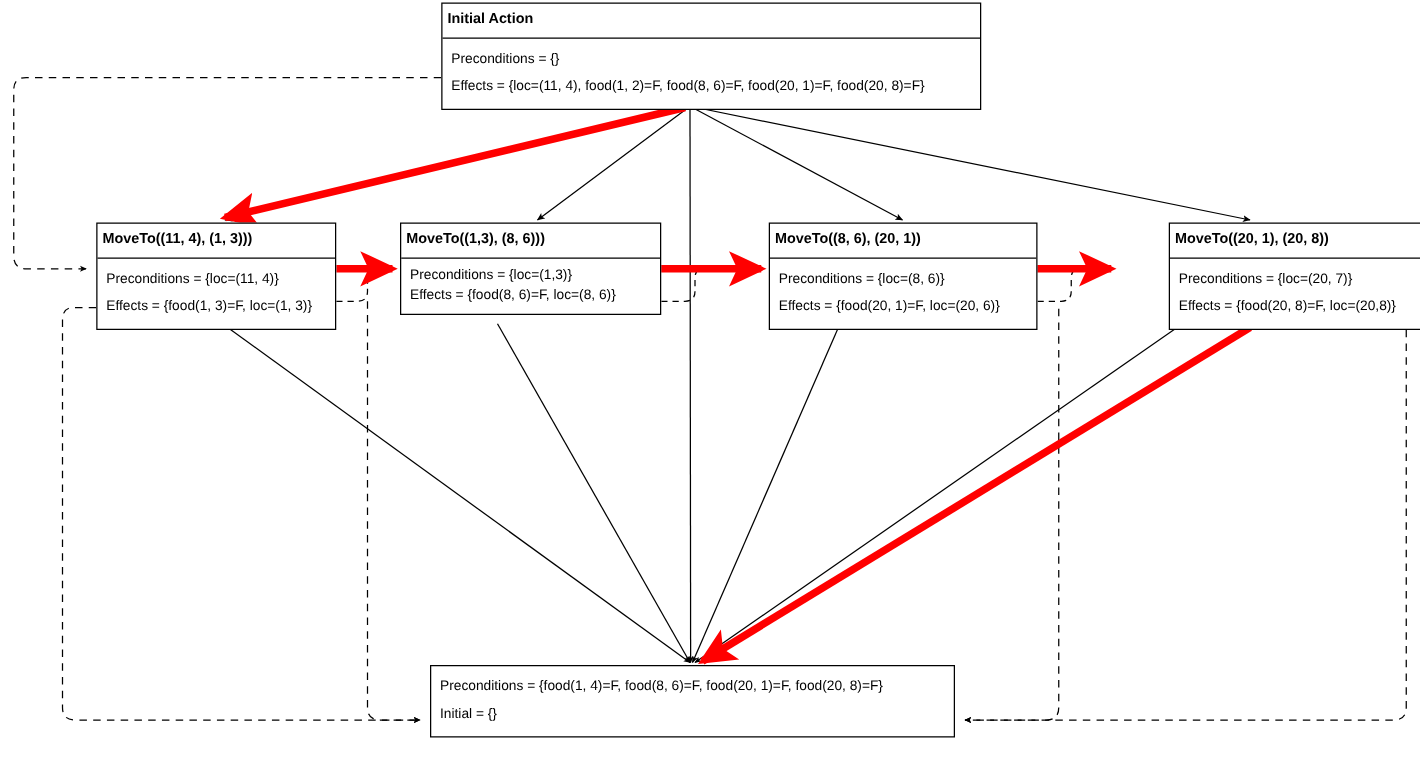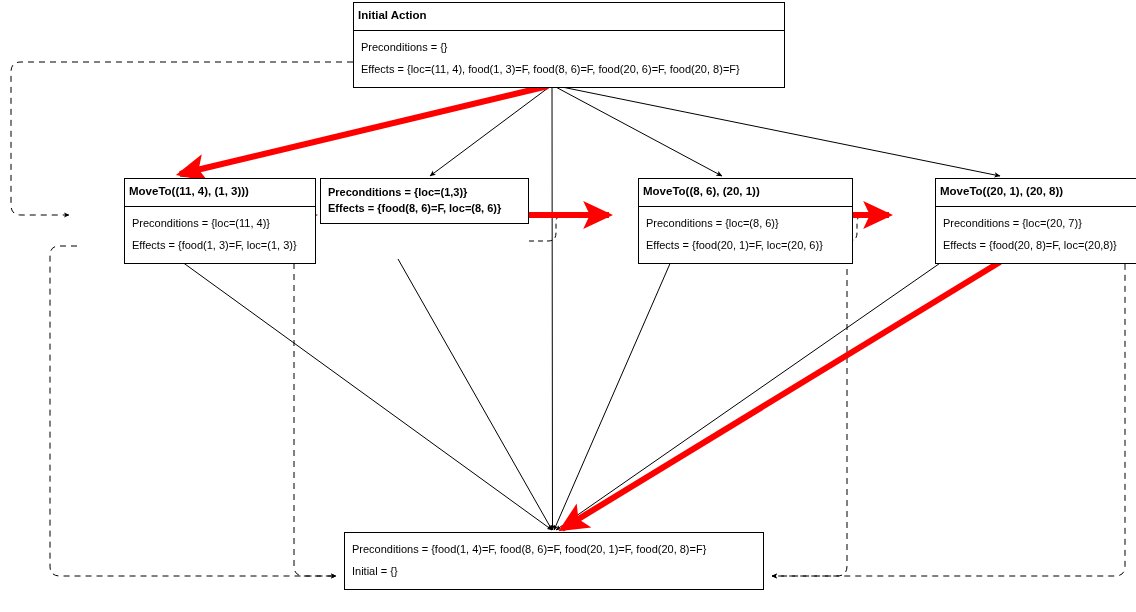--- a/index.html
+++ b/index.html
@@ -51,28 +51,27 @@
     font-size: 11px;
     color: #000000;
     white-space: nowrap;
   }
   .node-body .row {
     line-height: 1;
     padding: 5px 0 6px 0;
   }
   .node-body.tight .row {
     padding: 2px 0 3px 0;
-    font-weight: bold;
   }
 
   
   #node-initial    { left: 353px; top: 2px;   width: 432px; }
-  #node-move-1     { left: 77px;  top: 178px; width: 192px; margin-left: 47px; }
+  #node-move-1     { left: 77px;  top: 178px; width: 192px; }
   #node-move-2     { left: 320px; top: 178px; width: 209px; }
-  #node-move-3     { left: 615px; top: 178px; width: 215px; margin-left: 23px; }
+  #node-move-3     { left: 615px; top: 178px; width: 215px; }
   #node-move-4     { left: 935px; top: 178px; width: 231px; }
   #node-goal       { left: 344px; top: 532px; width: 420px; }
 </style>
 </head>
 <body>
 
 <div id="canvas">
 
   <svg id="edges" viewBox="0 0 1136 612" width="1136" height="612" xmlns="http://www.w3.org/2000/svg">
     <defs>
@@ -163,33 +162,34 @@
     </g>
     <g stroke="#ff0000" stroke-width="6" fill="none">
       <line x1="1000" y1="262" x2="562" y2="529" marker-end="url(#ah-red)"></line>
     </g>
   </svg>
 
   <div class="node" id="node-initial">
     <div class="node-title">Initial Action</div>
     <div class="node-body">
       <div class="row">Preconditions = {}</div>
-      <div class="row">Effects = {loc=(11, 4), food(1, 3)=F, food(8, 6)=F, food(20, 6)=F, food(20, 8)=F}</div>
+      <div class="row">Effects = {loc=(11, 4), food(1, 2)=F, food(8, 6)=F, food(20, 1)=F, food(20, 8)=F}</div>
     </div>
   </div>
 
   <div class="node" id="node-move-1">
     <div class="node-title">MoveTo((11, 4), (1, 3)))</div>
     <div class="node-body">
       <div class="row">Preconditions = {loc=(11, 4)}</div>
       <div class="row">Effects = {food(1, 3)=F, loc=(1, 3)}</div>
     </div>
   </div>
 
   <div class="node" id="node-move-2">
+    <div class="node-title">MoveTo((1,3), (8, 6)))</div>
     <div class="node-body tight">
       <div class="row">Preconditions = {loc=(1,3)}</div>
       <div class="row">Effects = {food(8, 6)=F, loc=(8, 6)}</div>
     </div>
   </div>
 
   <div class="node" id="node-move-3">
     <div class="node-title">MoveTo((8, 6), (20, 1))</div>
     <div class="node-body">
       <div class="row">Preconditions = {loc=(8, 6)}</div>

